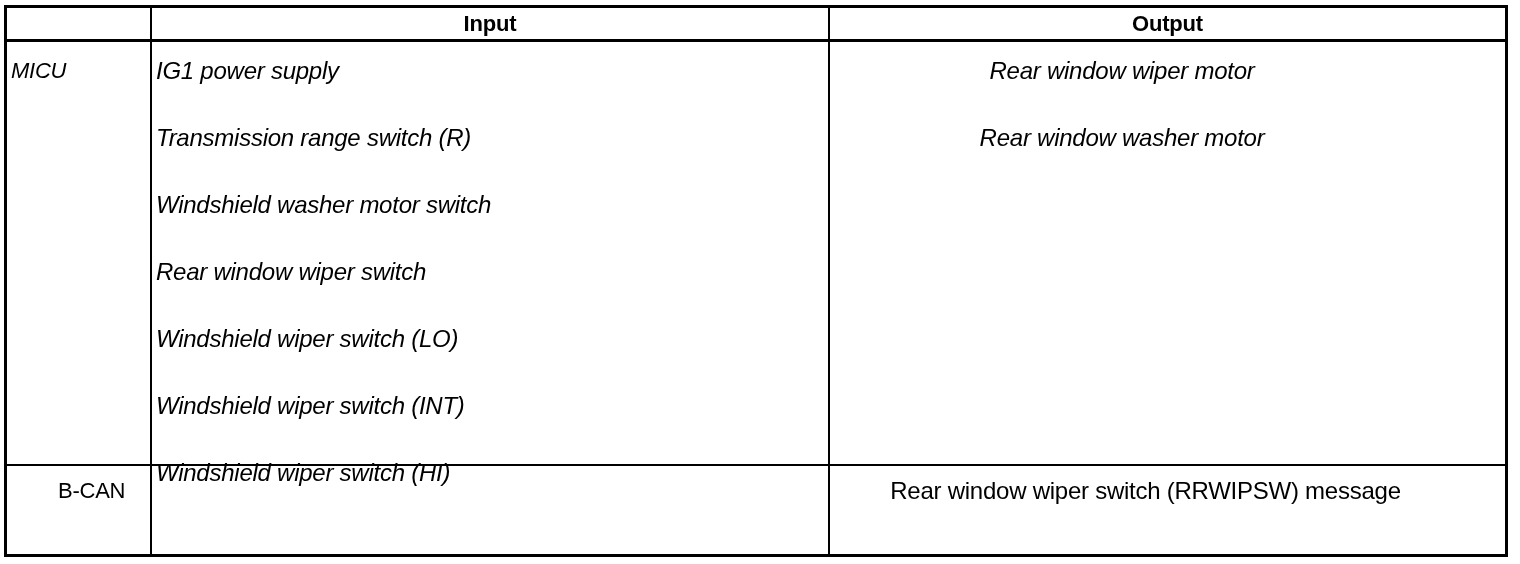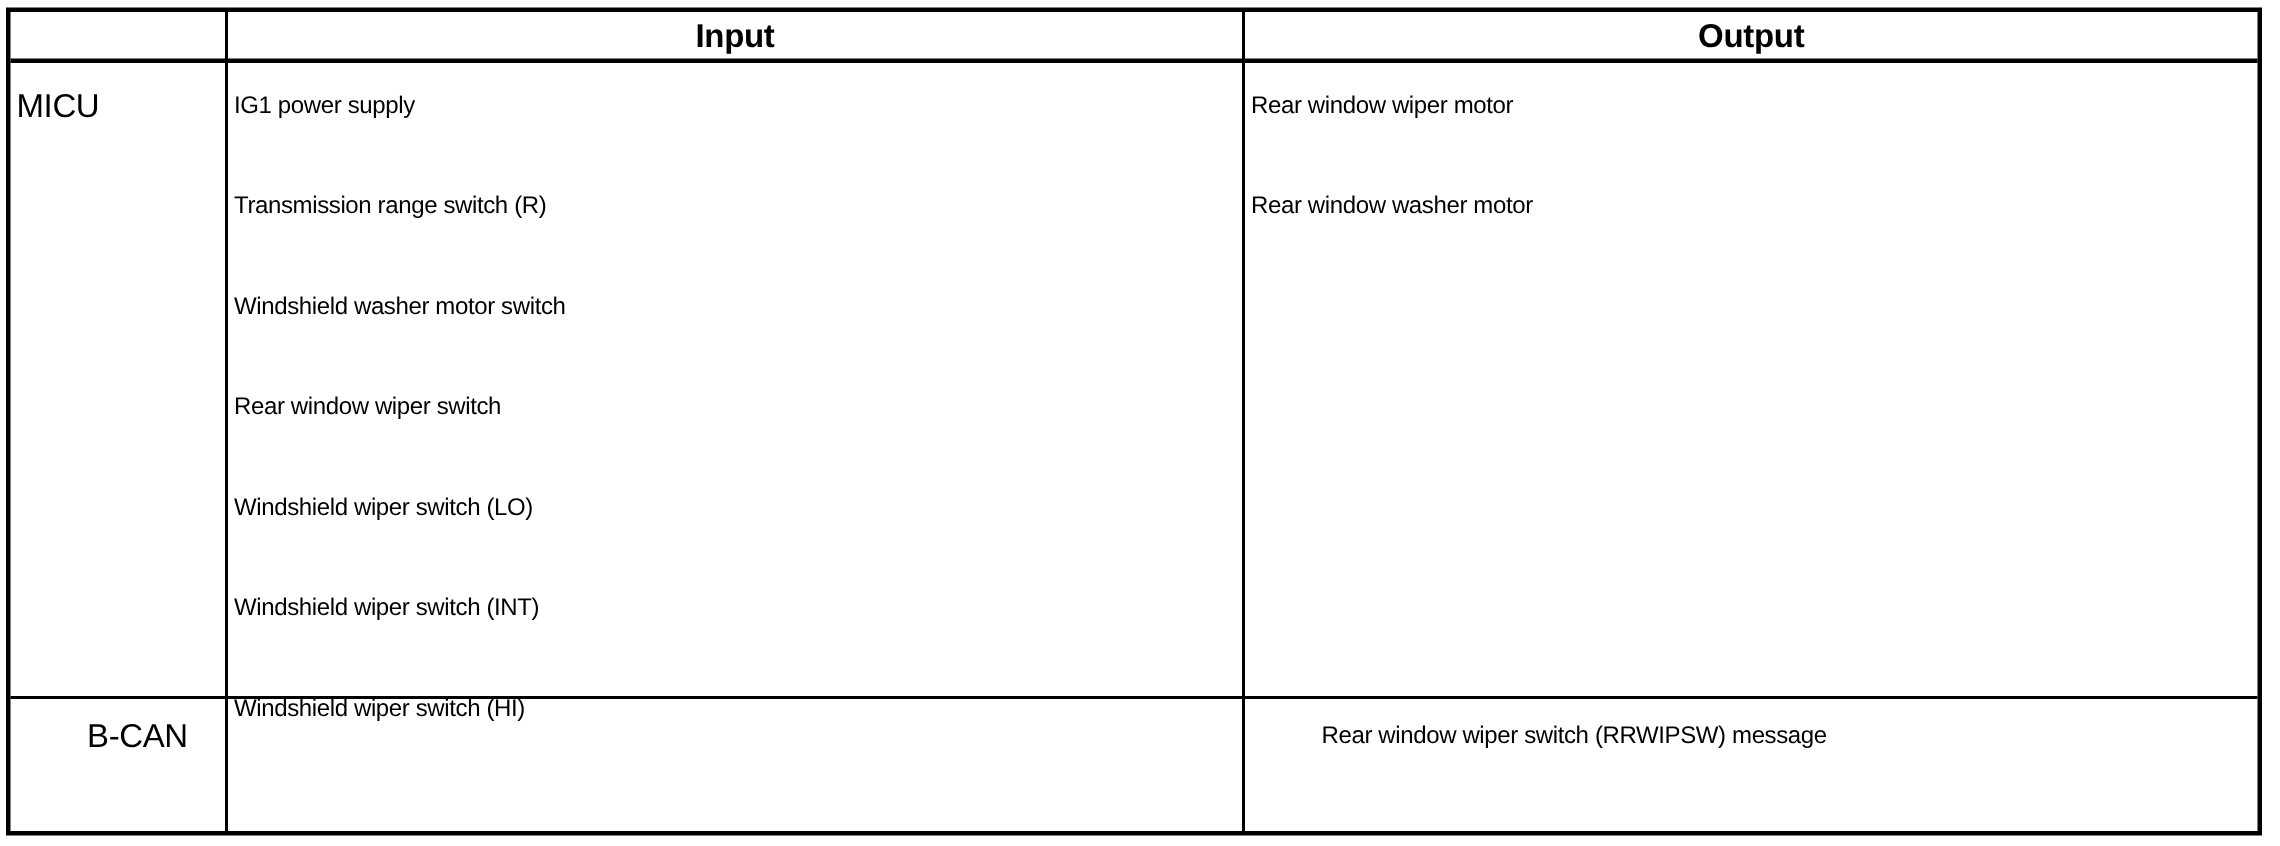--- a/index.html
+++ b/index.html
@@ -81,33 +81,33 @@
 
   
   .cell {
     position: absolute;
     box-sizing: border-box;
   }
 
   
   .col-device { left: 0;     width: 143px; }
   .col-input  { left: 145px; width: 676px; }
-  .col-output { left: 823px; width: 580px; }
+  .col-output { left: 823px; width: 580px; text-align: center; }
 
   
-  .row-micu { top: 34px;  height: 422px; }
+  .row-micu { top: 34px;  height: 422px; font-style: italic; }
   .row-bcan { top: 458px; height: 88px;  }
 
   .cell-inner {
     padding-left: 4px;
     padding-top: 0;
   }
 
   .entry {
-    font-size: 16px;
+    font-size: 24px;
     line-height: 27px;
     letter-spacing: -0.25px;
     white-space: nowrap;
     height: 27px;
   }
   
   .entry + .entry { margin-top: 40px; }
 
   .row-micu .cell-inner { padding-top: 15px; }
   .row-bcan .cell-inner { padding-top: 11px; margin-left: 47px; }

